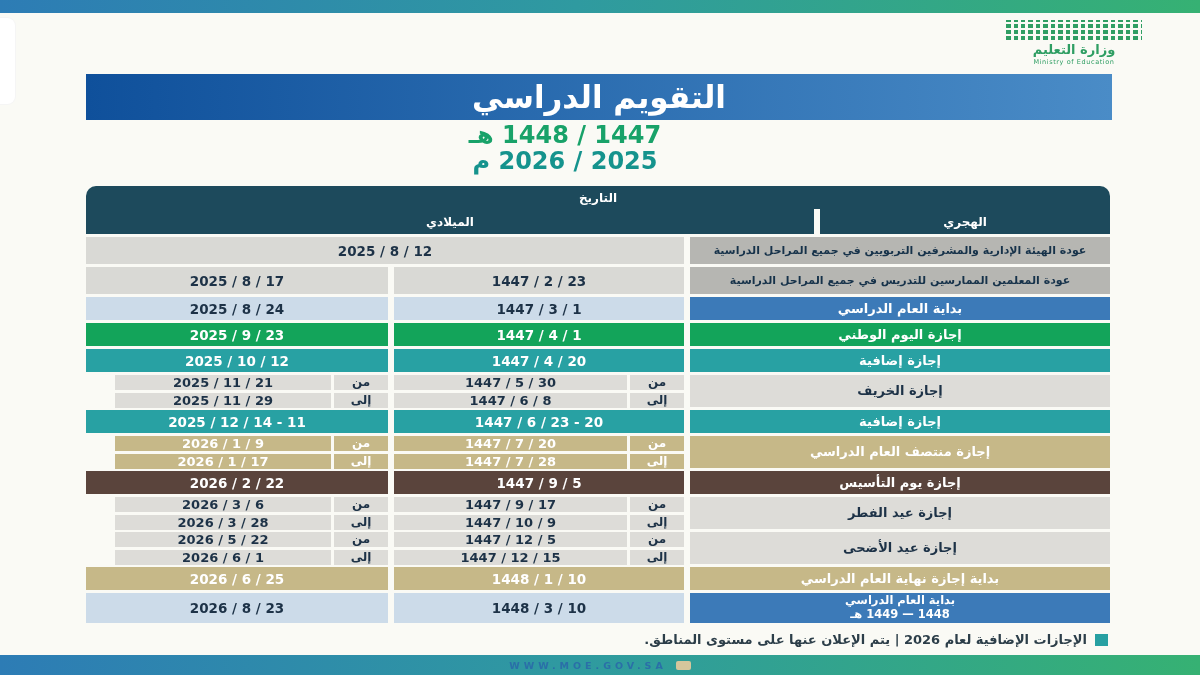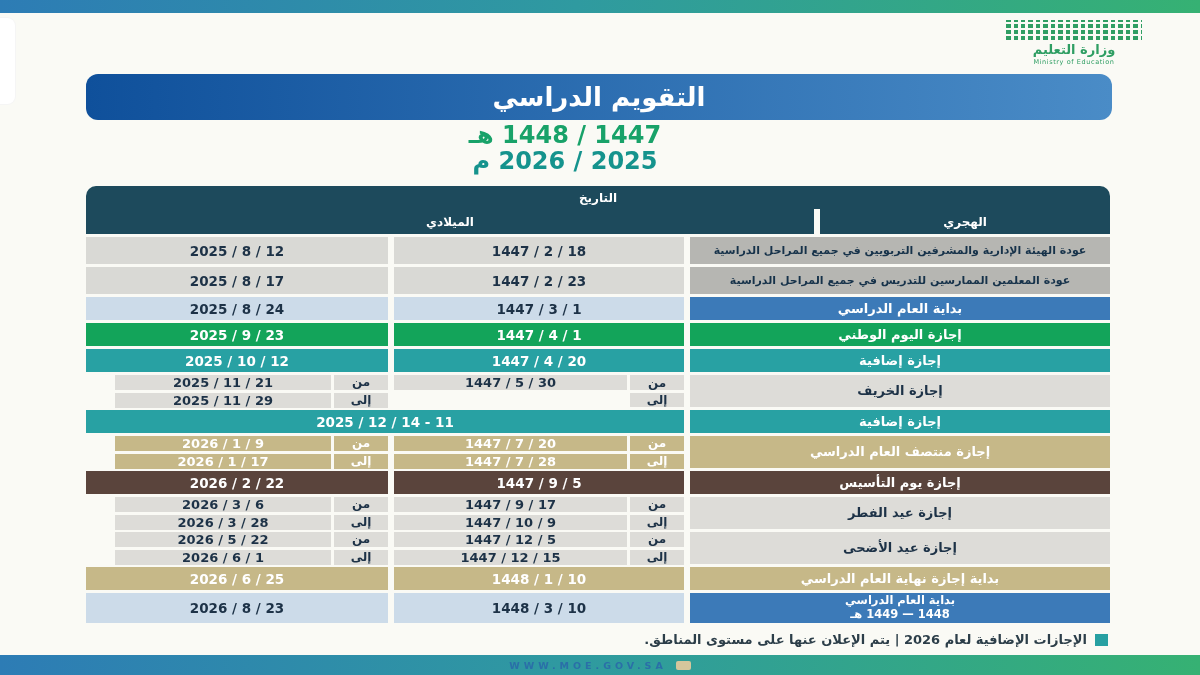--- a/index.html
+++ b/index.html
@@ -19,23 +19,23 @@
   .side-tab{position:absolute;left:0;top:17px;width:16px;height:88px;background:#fff;
     border-radius:0 9px 9px 0;border:1px solid rgba(0,0,0,0.04);border-left:none;}
 
   .logo{position:absolute;top:20px;right:52px;width:148px;text-align:center;}
   .logo-blocks{height:20px;width:136px;margin:0 auto 3px auto;
     background-image:repeating-linear-gradient(0deg,transparent 0 4px,var(--pg,#fafaf5) 4px 6px),
       repeating-linear-gradient(90deg,var(--logo,#2f9e63) 0 4.5px,transparent 4.5px 7.5px);}
   .logo-ar{color:var(--logo,#2f9e63);font-size:13px;font-weight:700;line-height:1.1;}
   .logo-en{color:var(--logo,#2f9e63);font-size:6.5px;letter-spacing:.6px;margin-top:1px;}
 
-  .title-banner{position:absolute;left:86px;right:88px;top:74px;height:46px;border-radius:12px;
+  .title-banner{position:absolute;left:86px;right:88px;top:74px;height:46px;border-radius:0;
     background:linear-gradient(90deg,var(--t1,#0f509b),var(--t2,#4a8cc7));
-    display:flex;align-items:center;justify-content:center;color:#fff;font-weight:700;font-size:26px;}
+    display:flex;align-items:center;justify-content:center;color:#fff;font-weight:700;font-size:31px;}
   .years{position:absolute;left:0;right:70px;top:123px;text-align:center;font-weight:700;
     font-size:24px;line-height:1.08;}
   .years .hy{color:var(--hy,#18a269);}
   .years .gy{color:var(--gy,#15938d);}
 
   .table{position:absolute;left:86px;right:90px;top:186px;}
   .thead{display:flex;gap:6px;height:48px;}
   .bayan-h{width:420px;background:var(--head,#1d4a5c);border-radius:11px 11px 0 0;color:#fff;
     display:flex;align-items:center;justify-content:center;font-weight:700;font-size:17px;}
   .dates-h{flex:1;display:flex;flex-direction:column;gap:0;}
@@ -105,21 +105,20 @@
           <div class="miladi-h">الميلادي</div>
         </div>
       </div>
     </div>
     <div class="rows" id="rows">
   <div class="row s-admin tall1">
     <div class="bayan">
       <div class="lbl1">عودة الهيئة الإدارية والمشرفين التربويين في جميع المراحل الدراسية</div>
 
     </div>
-    <div class="date hijri">18 / 2 / 1447</div>
     <div class="date miladi">12 / 8 / 2025</div>
   </div>
 
   <div class="row s-admin tall1">
     <div class="bayan">
       <div class="lbl1">عودة المعلمين الممارسين للتدريس في جميع المراحل الدراسية</div>
 
     </div>
     <div class="date hijri">23 / 2 / 1447</div>
     <div class="date miladi">17 / 8 / 2025</div>
@@ -157,39 +156,41 @@
       <div class="lbl1">إجازة الخريف</div>
 
     </div>
     <div class="date hijri has-range">
             <div class="subrow">
               <div class="fromto">من</div>
               <div class="dval">30 / 5 / 1447</div>
             </div>
             <div class="subrow">
               <div class="fromto">إلى</div>
+              <div class="dval">8 / 6 / 1447</div>
             </div>
           </div>
     <div class="date miladi has-range">
             <div class="subrow">
               <div class="fromto">من</div>
               <div class="dval">21 / 11 / 2025</div>
             </div>
             <div class="subrow">
               <div class="fromto">إلى</div>
               <div class="dval">29 / 11 / 2025</div>
             </div>
           </div>
   </div>
 
   <div class="row s-teal">
     <div class="bayan">
       <div class="lbl1">إجازة إضافية</div>
 
     </div>
+    <div class="date hijri">20 - 23 / 6 / 1447</div>
     <div class="date miladi">11 - 14 / 12 / 2025</div>
   </div>
 
   <div class="row s-tan range">
     <div class="bayan">
       <div class="lbl1">إجازة منتصف العام الدراسي</div>
 
     </div>
     <div class="date hijri has-range">
             <div class="subrow">

